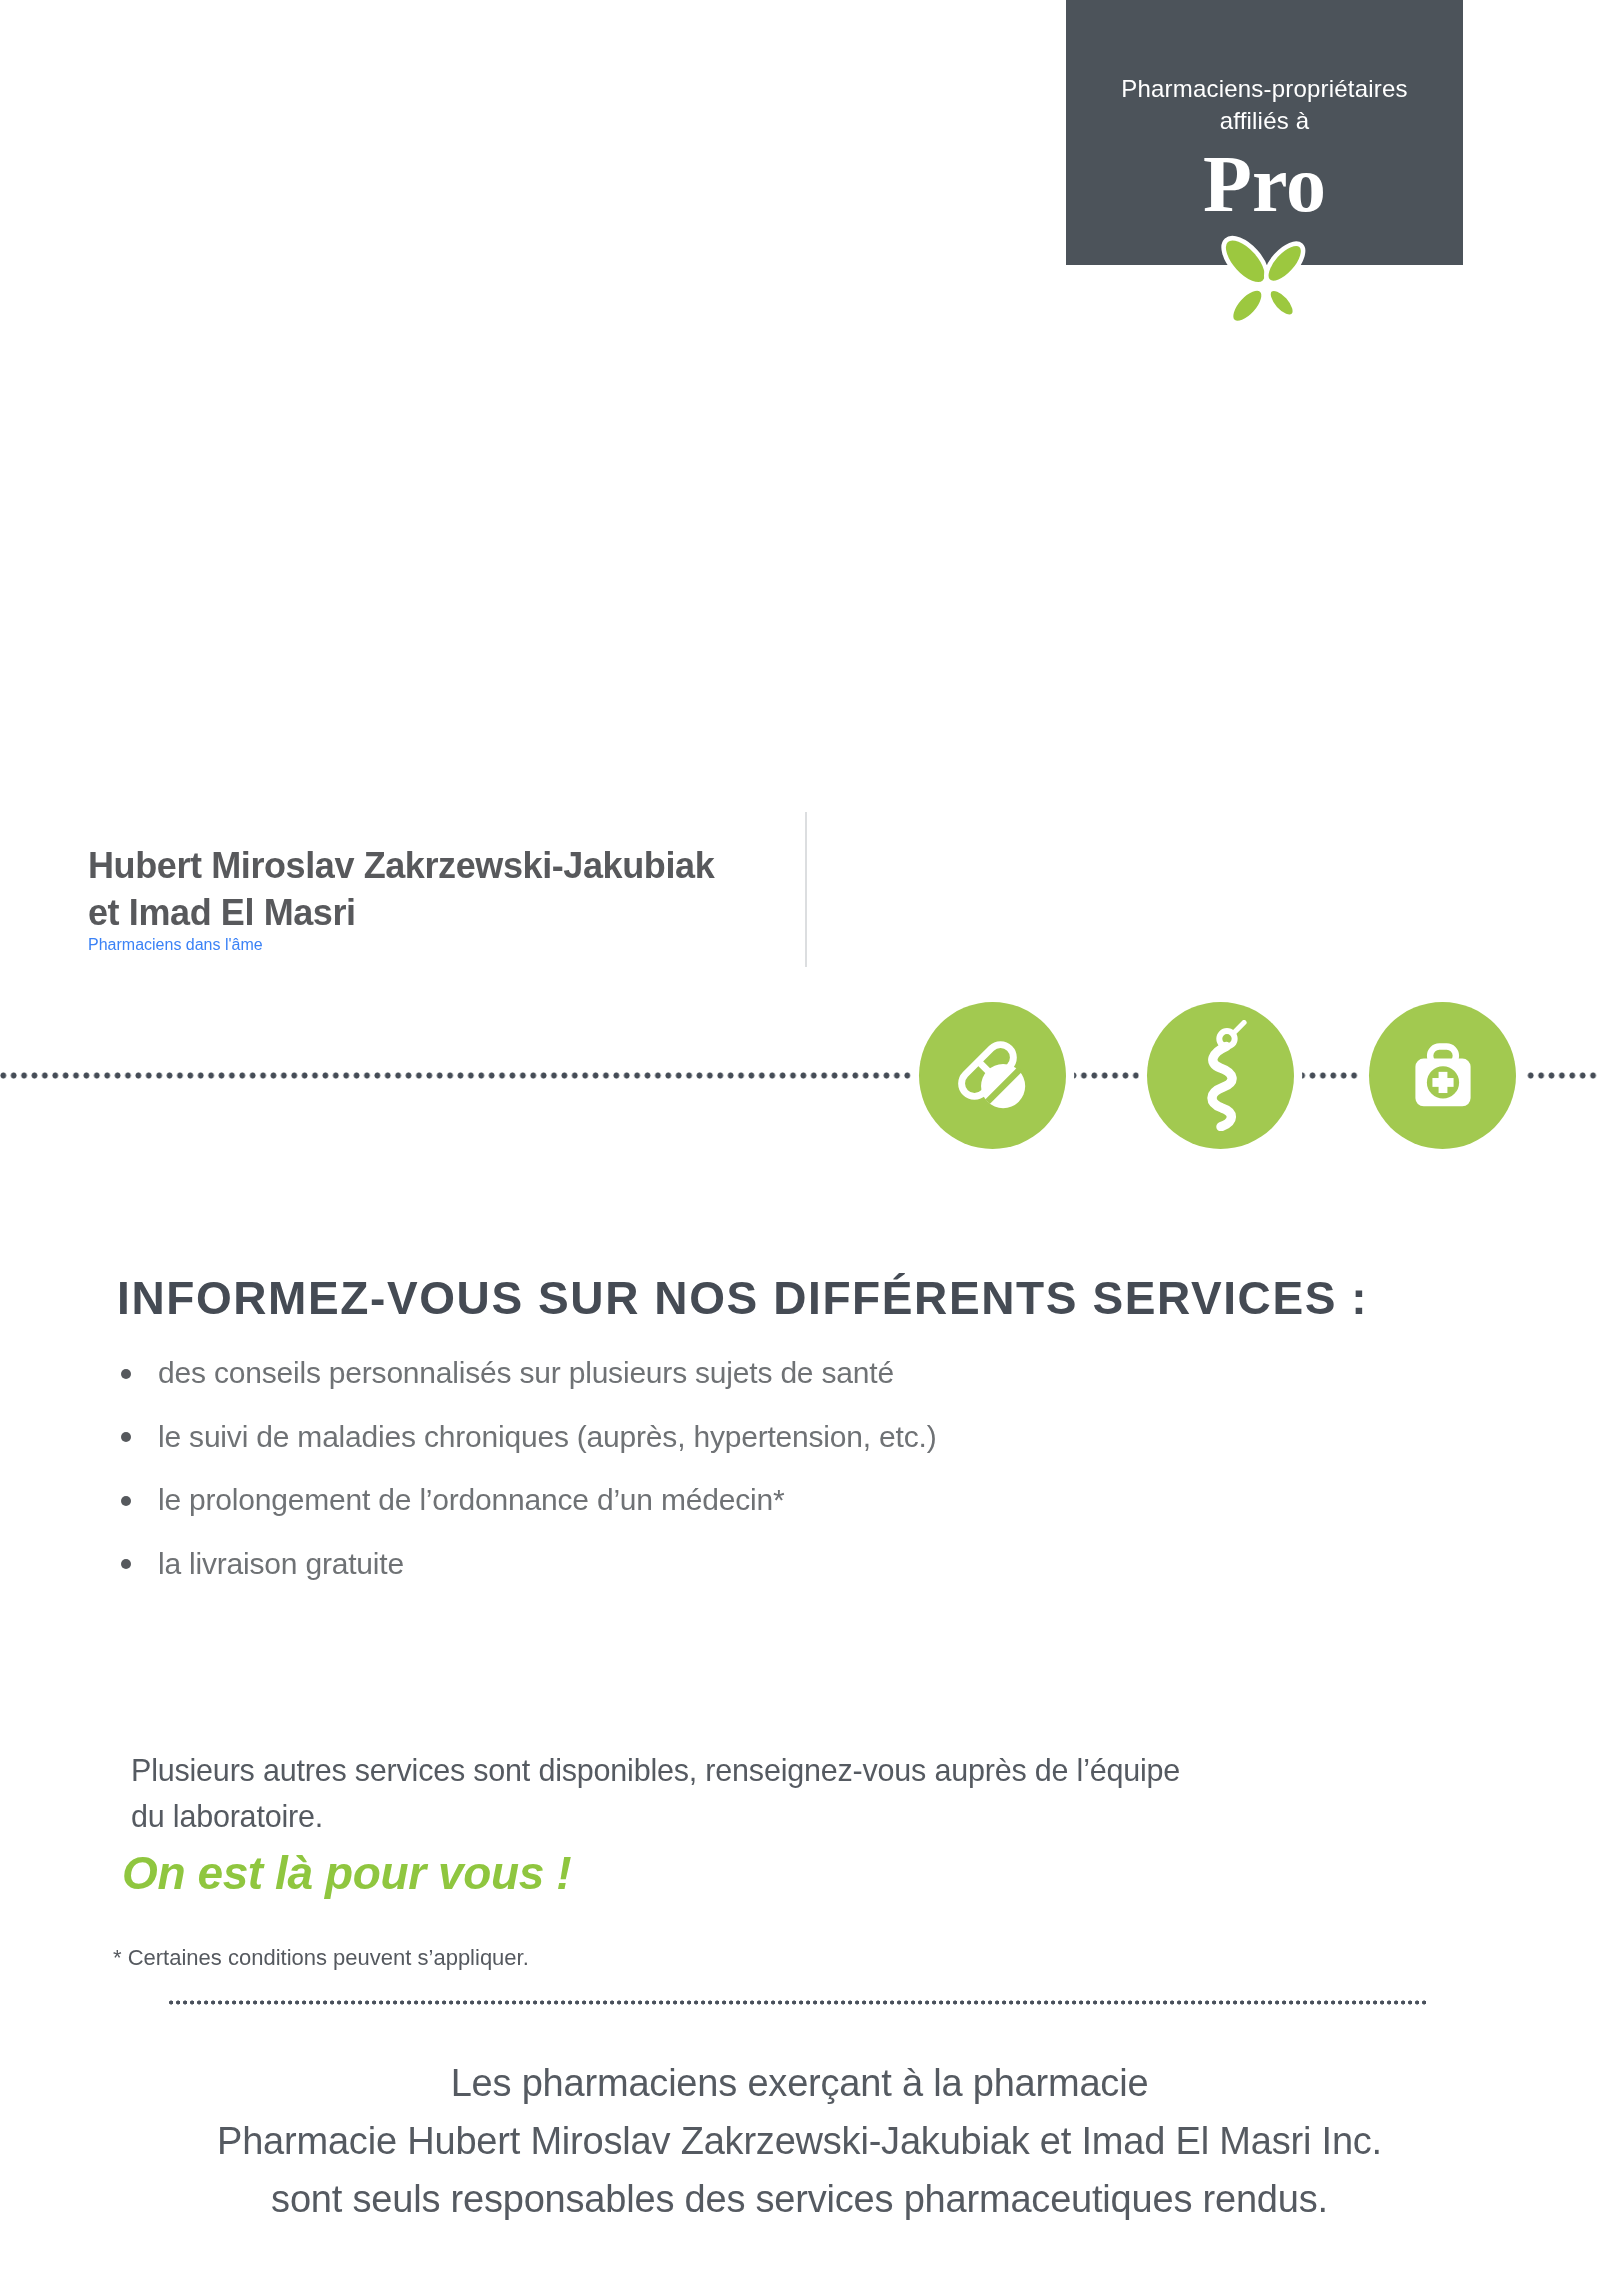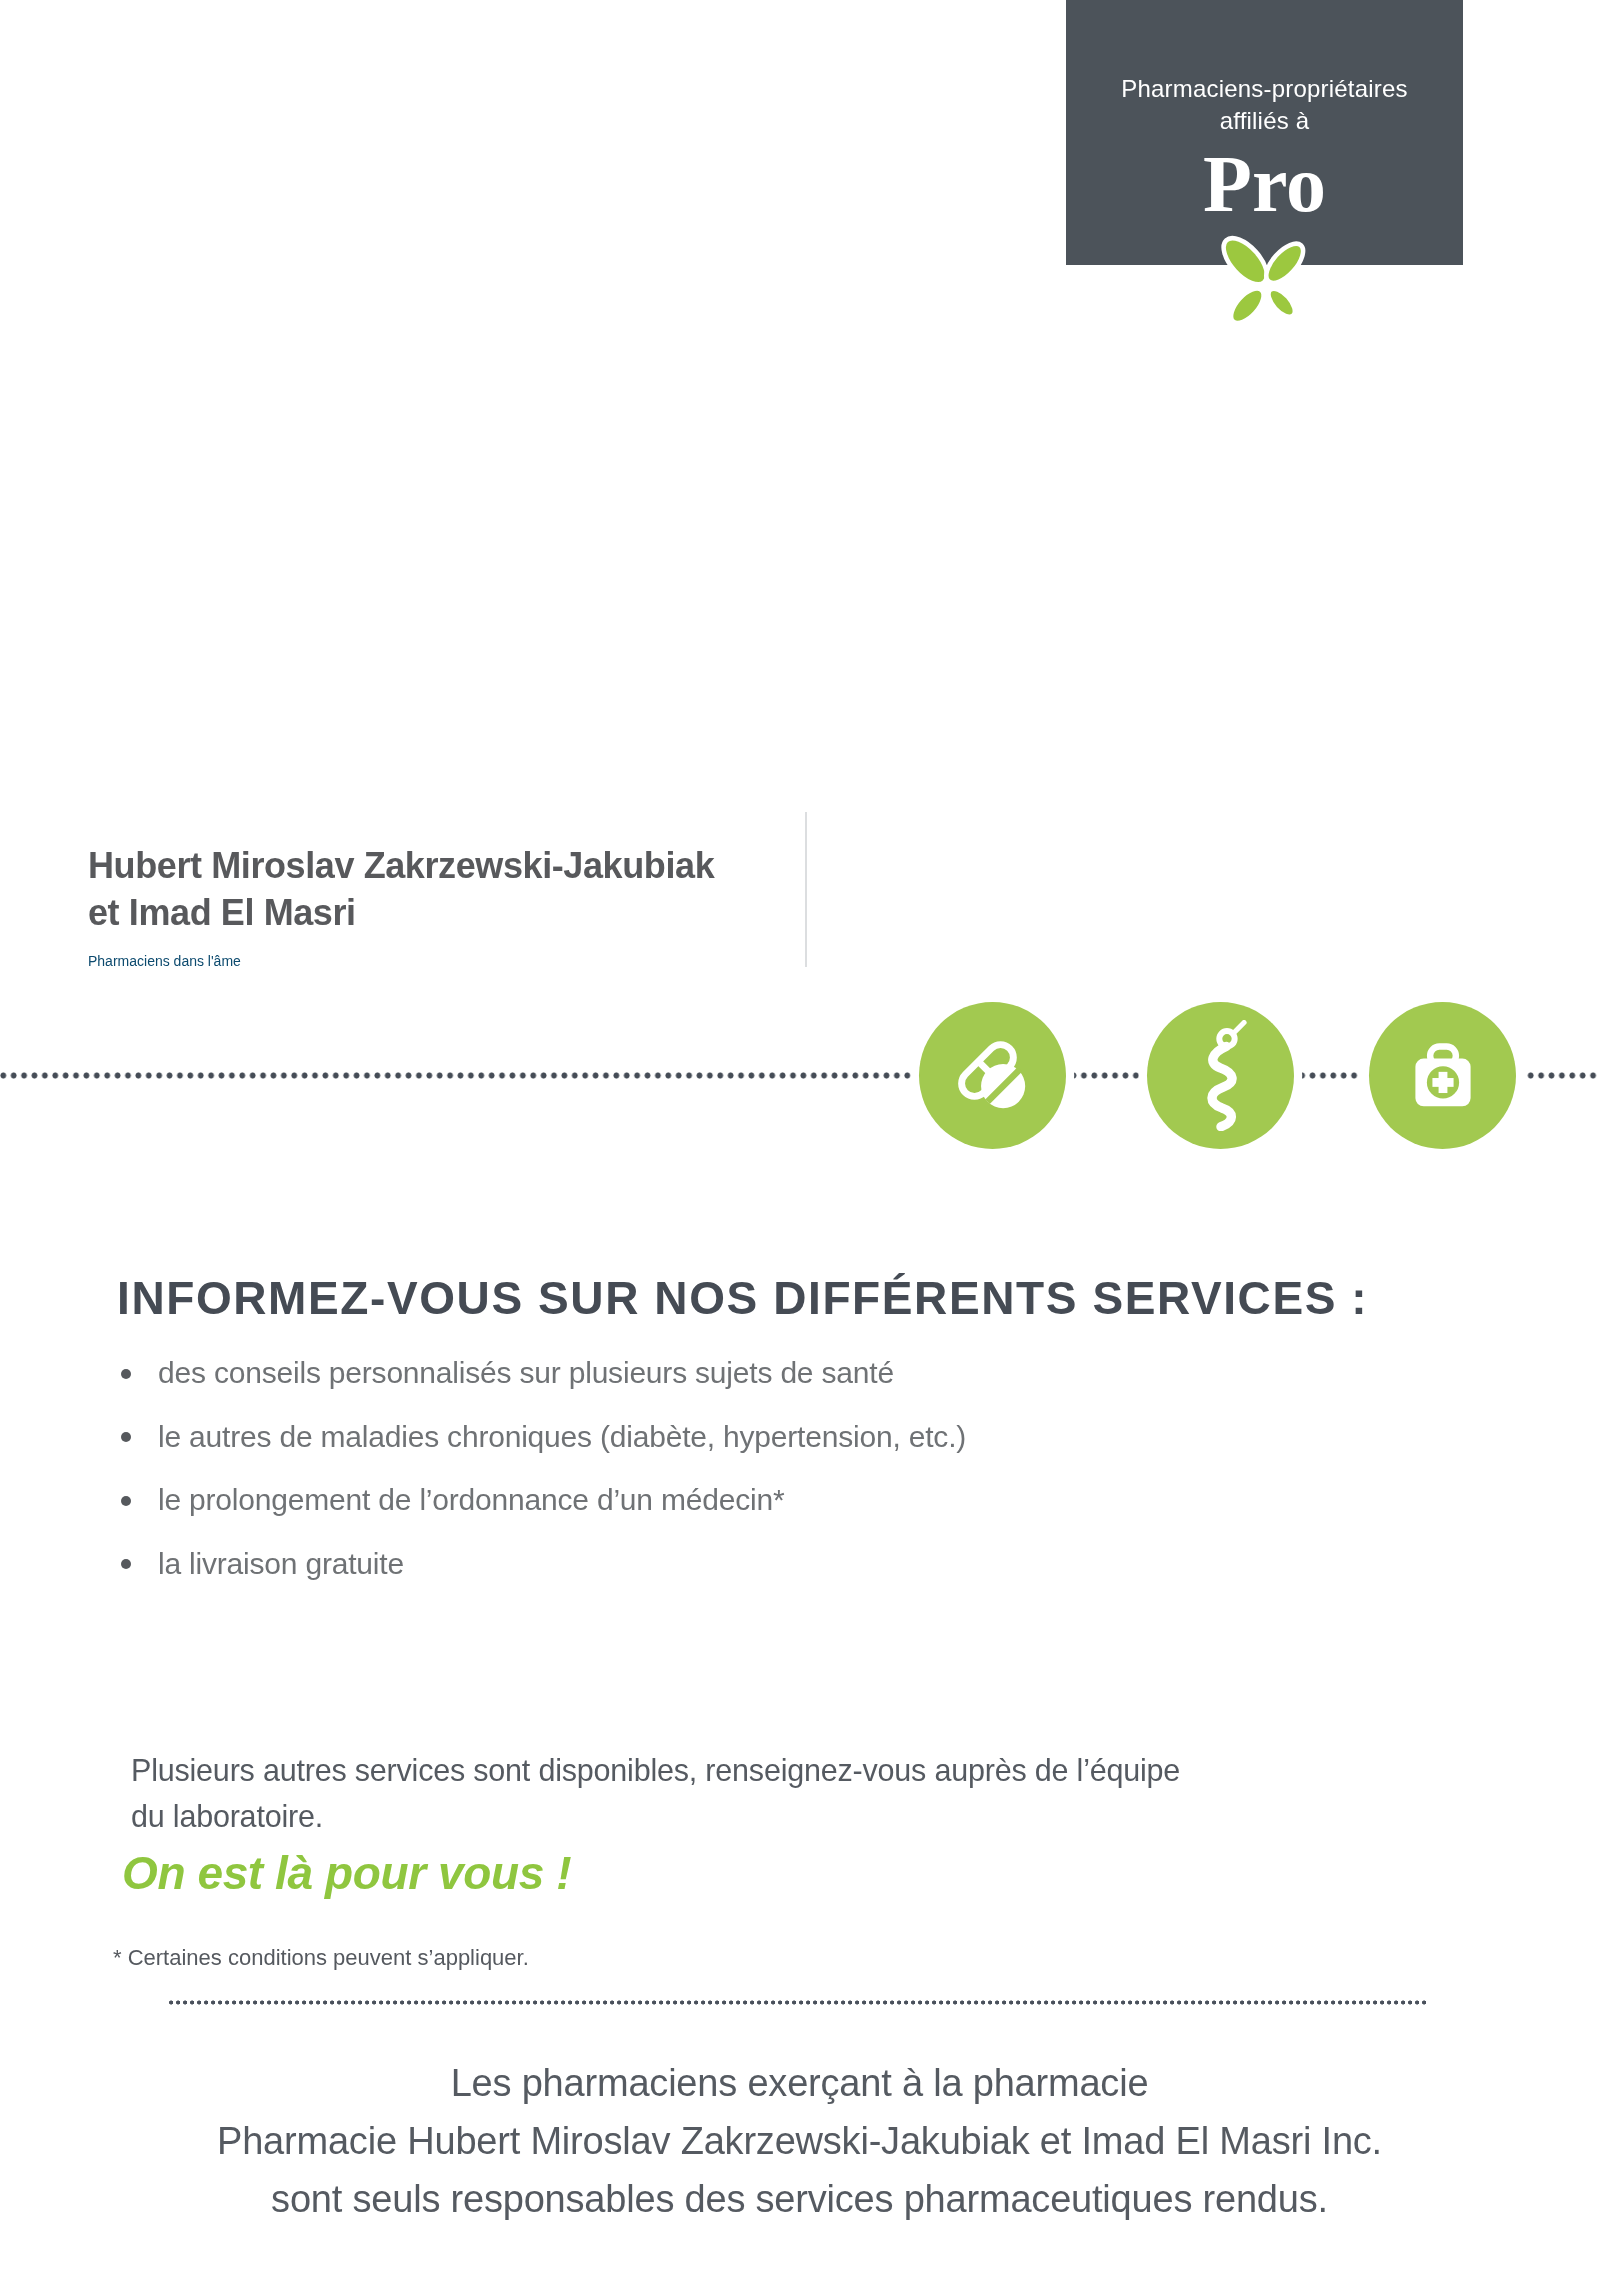--- a/index.html
+++ b/index.html
@@ -17,21 +17,21 @@
   .logo{
     display:flex;align-items:center;justify-content:center;margin-top:11.5px;
     font-family:"Liberation Serif",serif;font-weight:700;font-size:80px;color:#ffffff;line-height:1;flex-direction:column;
   }
   .logo .logo-txt{position:relative;top:-5px;}
   .logo-x{width:101px;height:101px;margin:0 -7.4px;position:relative;top:5px;}
 
   
   .owners{position:absolute;left:88px;top:842px;}
   .owners-name{font-size:36px;font-weight:700;color:#58595c;line-height:47px;letter-spacing:-0.4px;}
-  .owners-subtitle{font-size:14px;color:#0c4a6e;margin-top:17px;}
+  .owners-subtitle{font-size:16px;color:#3b82f6;margin-top:0;}
   .vdivider{position:absolute;left:805px;top:812px;width:1.6px;height:155px;background:#dcdee0;}
 
   
   .icon-dots{
     position:absolute;left:0;top:1072px;width:1599px;height:6.6px;
     background-image:radial-gradient(circle at 3.3px 3.3px,#454c56 2.6px,rgba(0,0,0,0) 3.2px);
     background-size:10.4px 6.6px;background-repeat:repeat-x;
   }
   .svc-circle{
     position:absolute;top:1002px;width:147px;height:147px;border-radius:50%;
@@ -134,21 +134,21 @@
       <rect x="20" y="31" width="60" height="52" rx="9" fill="#ffffff"></rect>
       <circle cx="50" cy="57" r="17.5" fill="#a2c950"></circle>
       <rect x="45.2" y="45.5" width="9.6" height="23" fill="#ffffff"></rect>
       <rect x="38.5" y="52.2" width="23" height="9.6" fill="#ffffff"></rect>
     </svg>
   </div>
 
   <h1 class="services-heading">INFORMEZ-VOUS SUR NOS DIFFÉRENTS SERVICES :</h1>
   <ul class="services-list">
     <li>des conseils personnalisés sur plusieurs sujets de santé</li>
-    <li>le autres de maladies chroniques (diabète, hypertension, etc.)</li>
+    <li>le suivi de maladies chroniques (auprès, hypertension, etc.)</li>
     <li>le prolongement de l’ordonnance d’un médecin*</li>
     <li>la livraison gratuite</li>
   </ul>
 
   <p class="more-info">
     <span>Plusieurs autres services sont disponibles, renseignez-vous auprès de l’équipe</span><br>
     <span>du laboratoire.</span>
   </p>
 
   <div class="slogan">On est là pour vous !</div>

